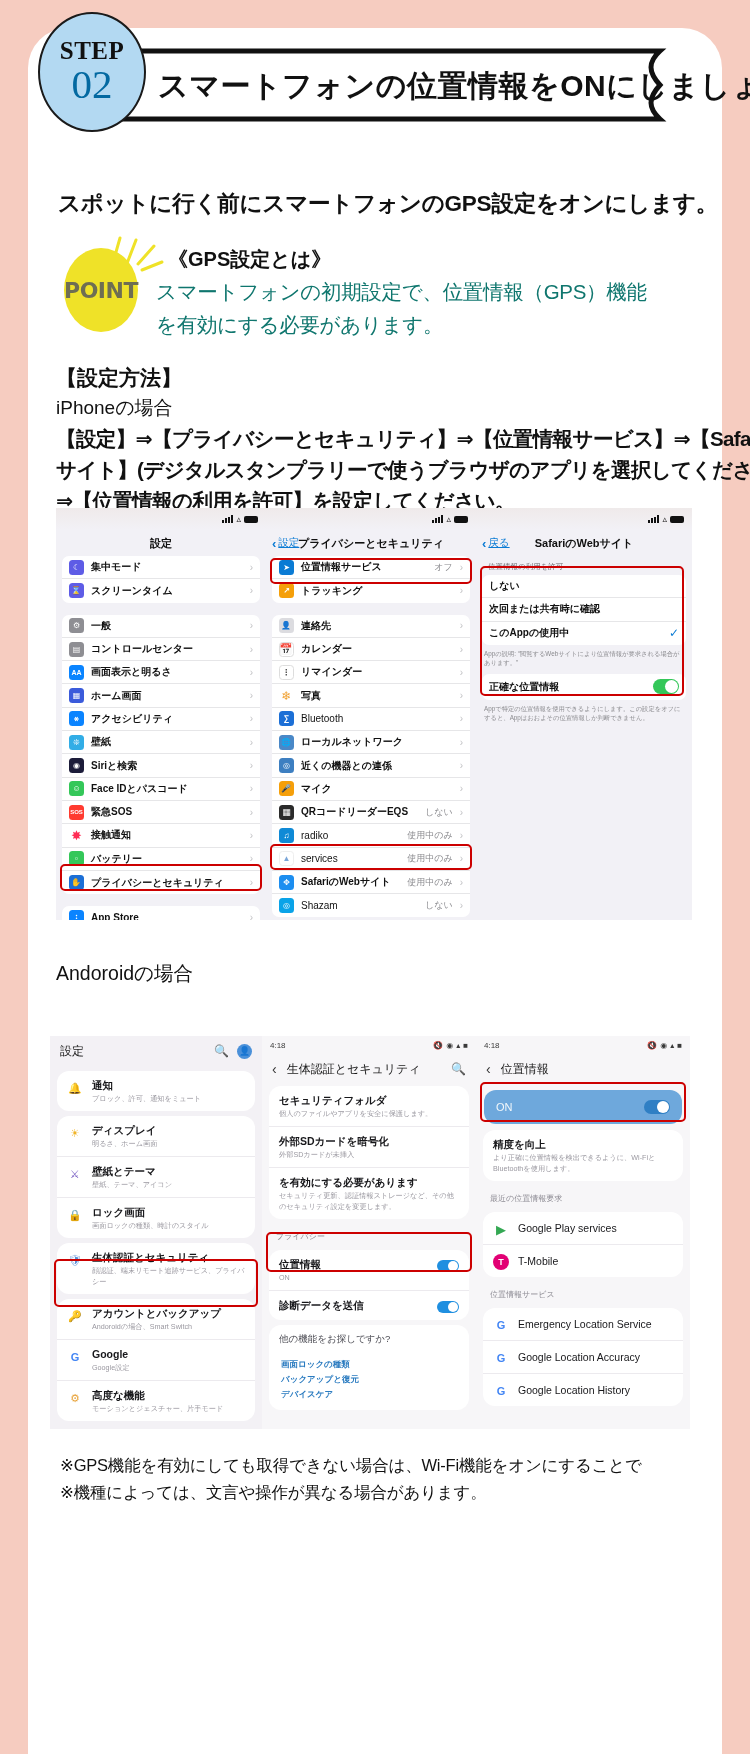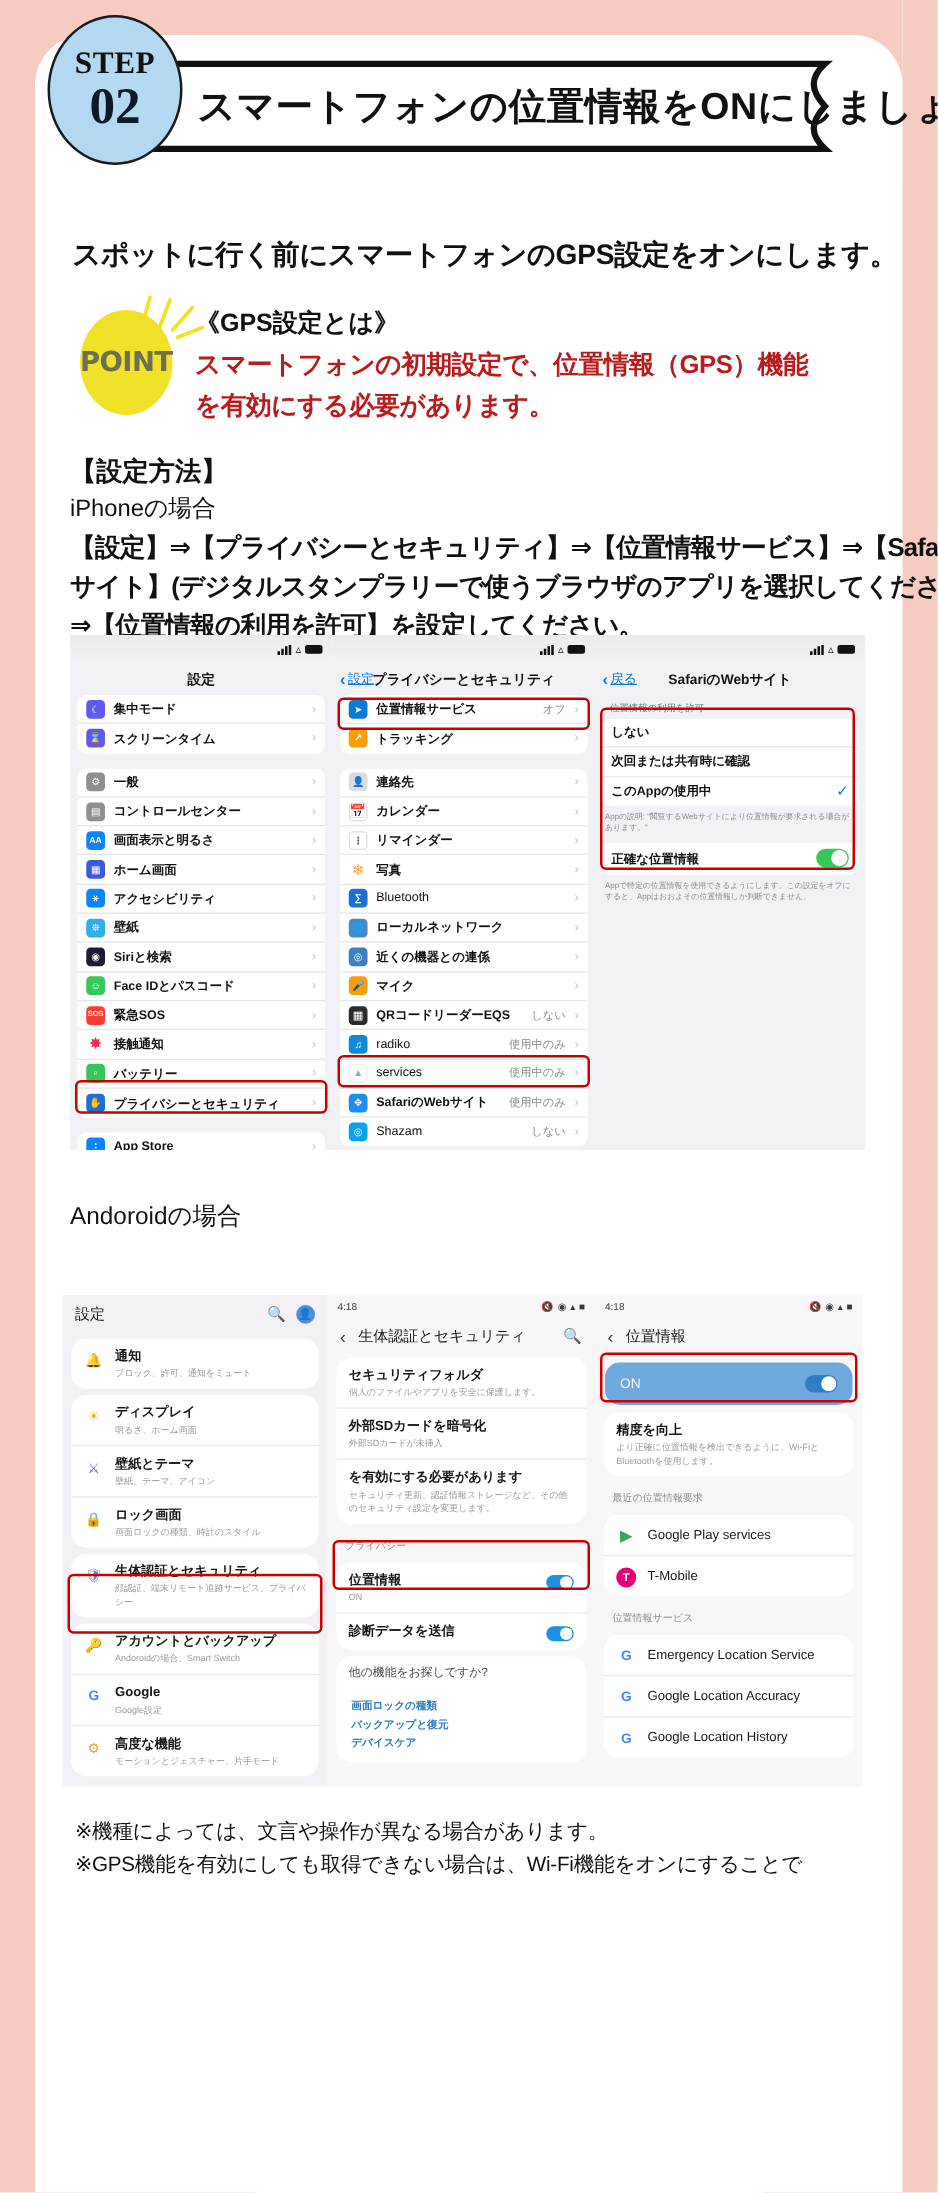--- a/index.html
+++ b/index.html
@@ -35,21 +35,21 @@
     align-items: center; justify-content: center;
     z-index: 6;
   }
   .step-badge .s-word {
     font-family: "Liberation Serif", "DejaVu Serif", serif;
     font-weight: 700; font-size: 25px; letter-spacing: 0.5px;
     color: #111; line-height: 1;
   }
   .step-badge .s-num {
     font-family: "Liberation Serif", "DejaVu Serif", serif;
-    font-weight: 700; font-size: 41px; color: #0f172a; line-height: 1.05;
+    font-weight: 400; font-size: 41px; color: #0369a1; line-height: 1.05;
   }
   .title-ribbon {
     position: absolute; left: 72px; top: 46px; width: 600px; height: 78px;
     z-index: 4;
   }
   .title-ribbon svg { display: block; }
   .title-text {
     position: absolute; left: 130px; top: 62px; width: 540px; height: 48px;
     font-size: 30px; font-weight: 700; color: #111;
     letter-spacing: 0.5px; line-height: 48px; z-index: 5;
@@ -69,24 +69,24 @@
   }
   .point-circle span {
     font-size: 22px; font-weight: 700; color: #6e6e53;
     font-family: "DejaVu Sans", sans-serif; letter-spacing: -0.5px;
   }
   .point-rays { position: absolute; left: 78px; top: 232px; z-index: 2; }
   .point-body {
     position: absolute; left: 128px; top: 243px; width: 560px;
   }
   .point-body .pt-h {
-    font-size: 20px; font-weight: 700; color: #111; line-height: 32px;
+    font-size: 20px; font-weight: 700; color: #111; line-height: 32px; margin-left: 12px;
   }
   .point-body .pt-l {
-    font-size: 20.5px; font-weight: 700; color: #b91c1c; line-height: 33px;
+    font-size: 20.5px; font-weight: 400; color: #0f766e; line-height: 33px;
     letter-spacing: -0.3px; white-space: nowrap;
   }
   .howto {
     position: absolute; left: 28px; top: 362px; width: 660px;
   }
   .howto .h-title { font-size: 21px; font-weight: 700; color: #111; line-height: 31px; }
   .howto .h-sub { font-size: 19px; font-weight: 400; color: #111; line-height: 30px; }
   .howto .h-line {
     font-size: 20.5px; font-weight: 700; color: #111; line-height: 31px;
     letter-spacing: -0.6px; white-space: nowrap;
@@ -784,17 +784,17 @@
             <span class="t1" style="display:block;font-weight:400">Google Location History</span>
           </span>
         </div>
       </div>
 
       <div class="redbox" style="left:4px;top:46px;width:206px;height:40px"></div>
     </div>
   </div>
 
   <div class="notes">
+    <div>※GPS機能を有効にしても取得できない場合は、Wi-Fi機能をオンにすることで</div>
     <div>※機種によっては、文言や操作が異なる場合があります。</div>
-    <div>※GPS機能を有効にしても取得できない場合は、Wi-Fi機能をオンにすることで</div>
   </div>
 
 </div>
 
 </body></html>

